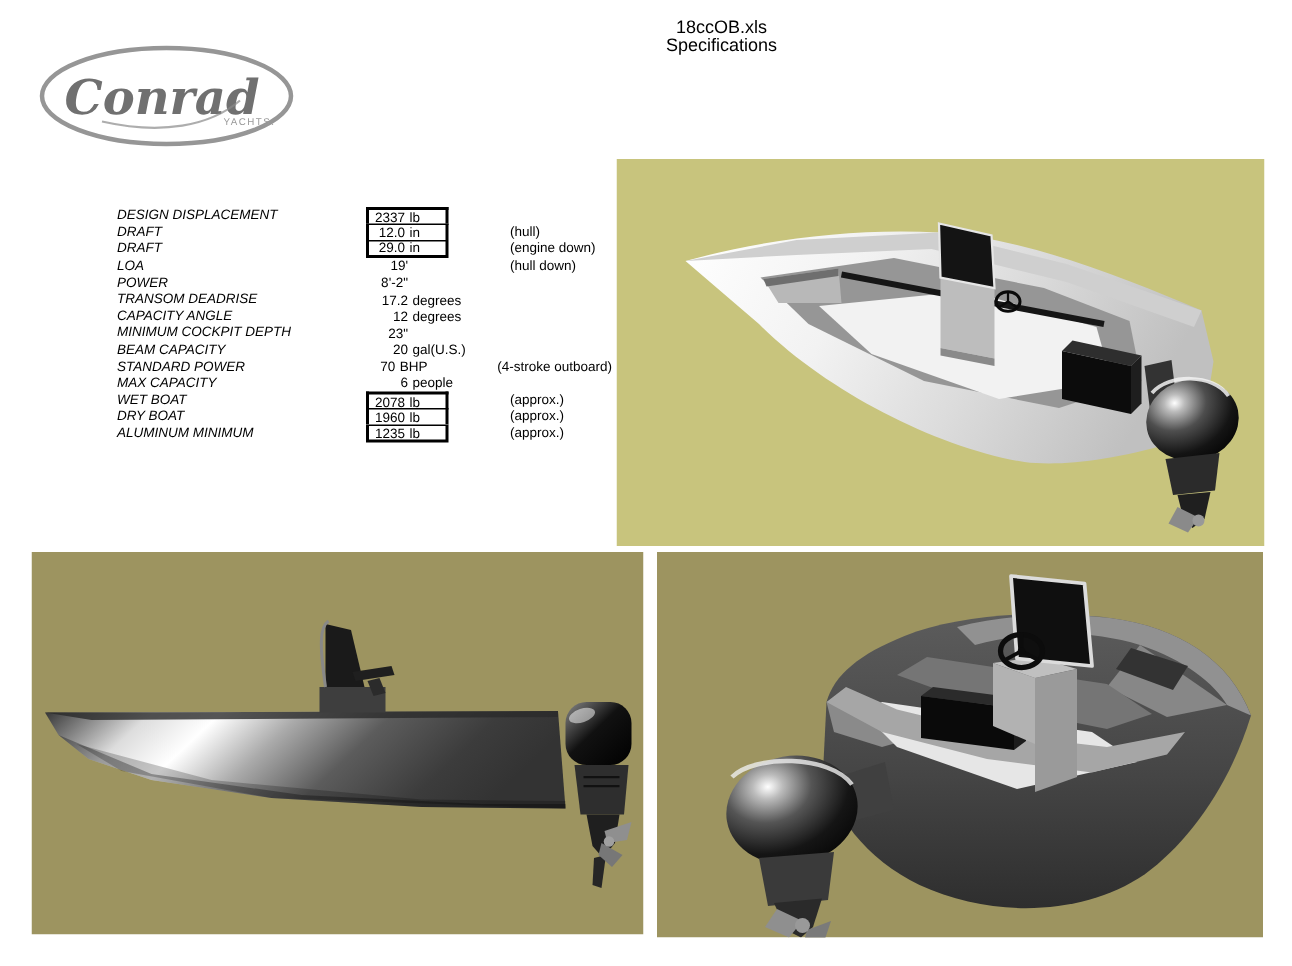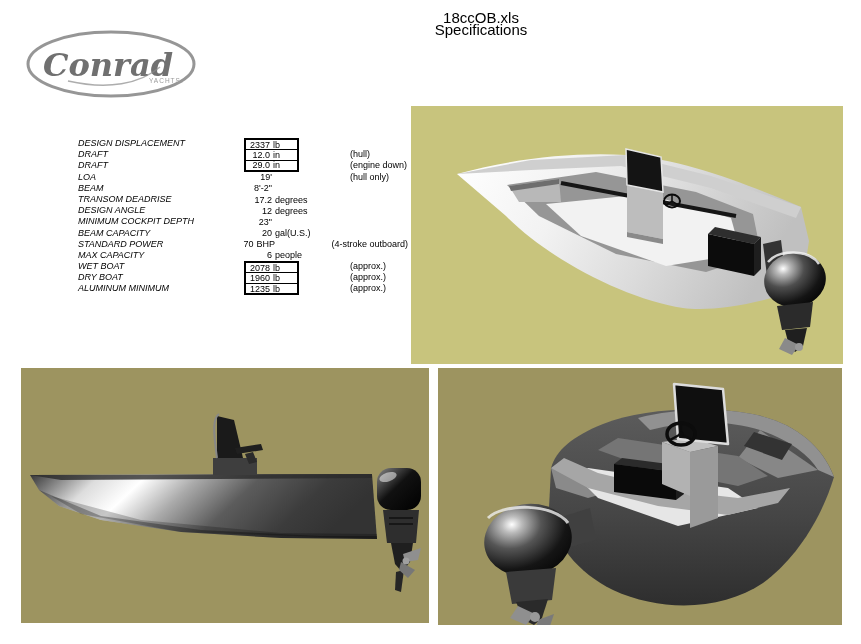--- a/index.html
+++ b/index.html
@@ -1,34 +1,34 @@
 <!DOCTYPE html>
 <html><head>
 <meta charset="utf-8">
 <style>
   html,body{margin:0;padding:0;background:#fff;}
   #page{position:relative;width:861px;height:644px;background:#ffffff;overflow:hidden;
         font-family:"Liberation Sans",sans-serif;color:#000;}
 
   
   #doc-header{position:absolute;left:381px;top:12px;width:200px;text-align:center;
-              font-size:15px;line-height:12px;}
+              font-size:12px;line-height:12px;}
 
   
   #logo{position:absolute;left:24px;top:29px;width:174px;height:72px;}
 
   
   #spec-table{position:absolute;left:78px;top:138px;width:330px;}
   .row{display:flex;align-items:flex-start;height:11.2px;font-size:9px;line-height:10px;white-space:nowrap;}
   .c-label{width:166px;font-style:italic;overflow:visible;}
   .c-box{width:55px;height:11.2px;display:flex;align-items:center;box-sizing:border-box;
          padding:0 2px;flex:none;}
   .c-val{flex:1;text-align:right;}
   .c-unit{width:22px;padding-left:3px;flex:none;overflow:visible;}
-  .c-note{margin-left:15px;padding-left:36px;}
+  .c-note{margin-left:5px;padding-left:36px;}
   .boxed .c-box{border-left:2px solid #000;border-right:2px solid #000;background:#fff;}
   .g-first .c-box{border-top:2px solid #000;}
   .g-mid .c-box{border-top:1px solid #000;}
   .g-last .c-box{border-top:1px solid #000;border-bottom:2px solid #000;}
 
   
   .render{position:absolute;display:block;}
   #render-top{left:411px;top:106px;}
   #render-side{left:21px;top:368px;}
   #render-bow{left:438px;top:368px;}
@@ -75,40 +75,40 @@
           <span class="c-unit">in</span>
         </span>
       <span class="c-note">(engine down)</span>
     </div>
     <div class="row">
       <span class="c-label">LOA</span>
       <span class="c-box">
           <span class="c-val">19'</span>
           <span class="c-unit"></span>
         </span>
-      <span class="c-note">(hull only)</span>
-    </div>
-    <div class="row">
-      <span class="c-label">BEAM</span>
+      <span class="c-note">(hull down)</span>
+    </div>
+    <div class="row">
+      <span class="c-label">POWER</span>
       <span class="c-box">
           <span class="c-val">8'-2"</span>
           <span class="c-unit"></span>
         </span>
       <span class="c-note"></span>
     </div>
     <div class="row">
       <span class="c-label">TRANSOM DEADRISE</span>
       <span class="c-box">
           <span class="c-val">17.2</span>
           <span class="c-unit">degrees</span>
         </span>
       <span class="c-note"></span>
     </div>
     <div class="row">
-      <span class="c-label">DESIGN ANGLE</span>
+      <span class="c-label">CAPACITY ANGLE</span>
       <span class="c-box">
           <span class="c-val">12</span>
           <span class="c-unit">degrees</span>
         </span>
       <span class="c-note"></span>
     </div>
     <div class="row">
       <span class="c-label">MINIMUM COCKPIT DEPTH</span>
       <span class="c-box">
           <span class="c-val">23"</span>

